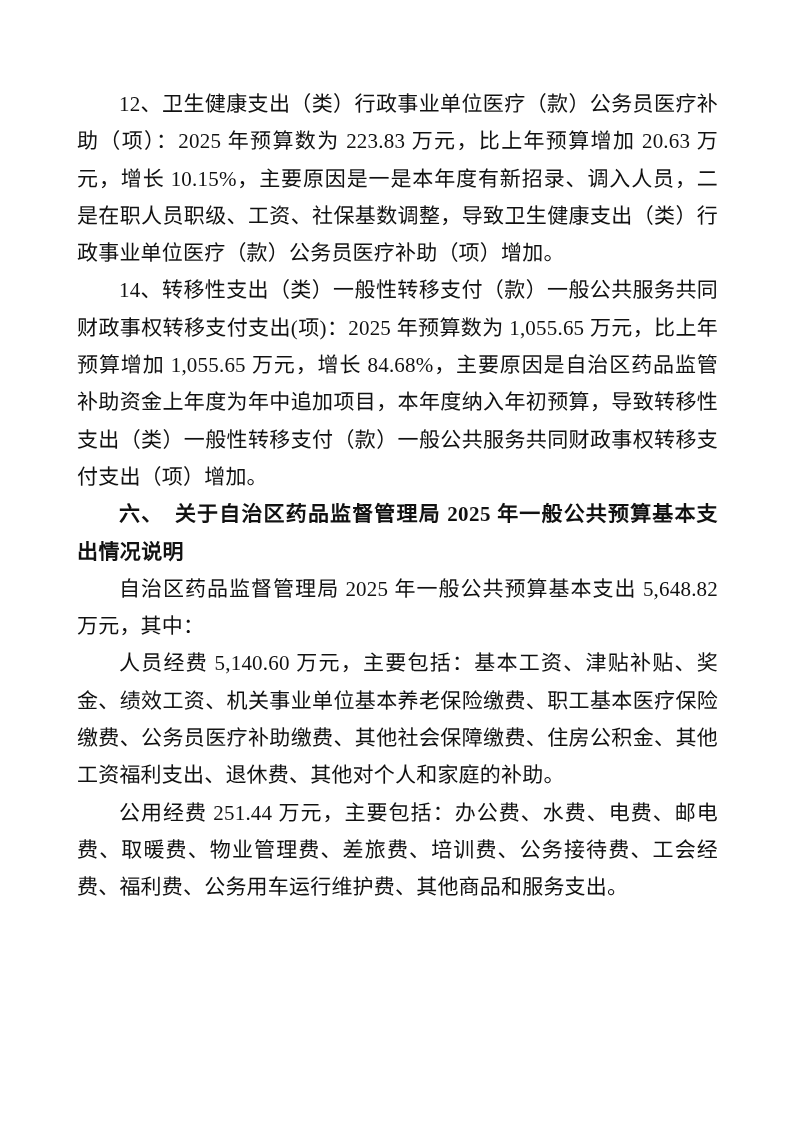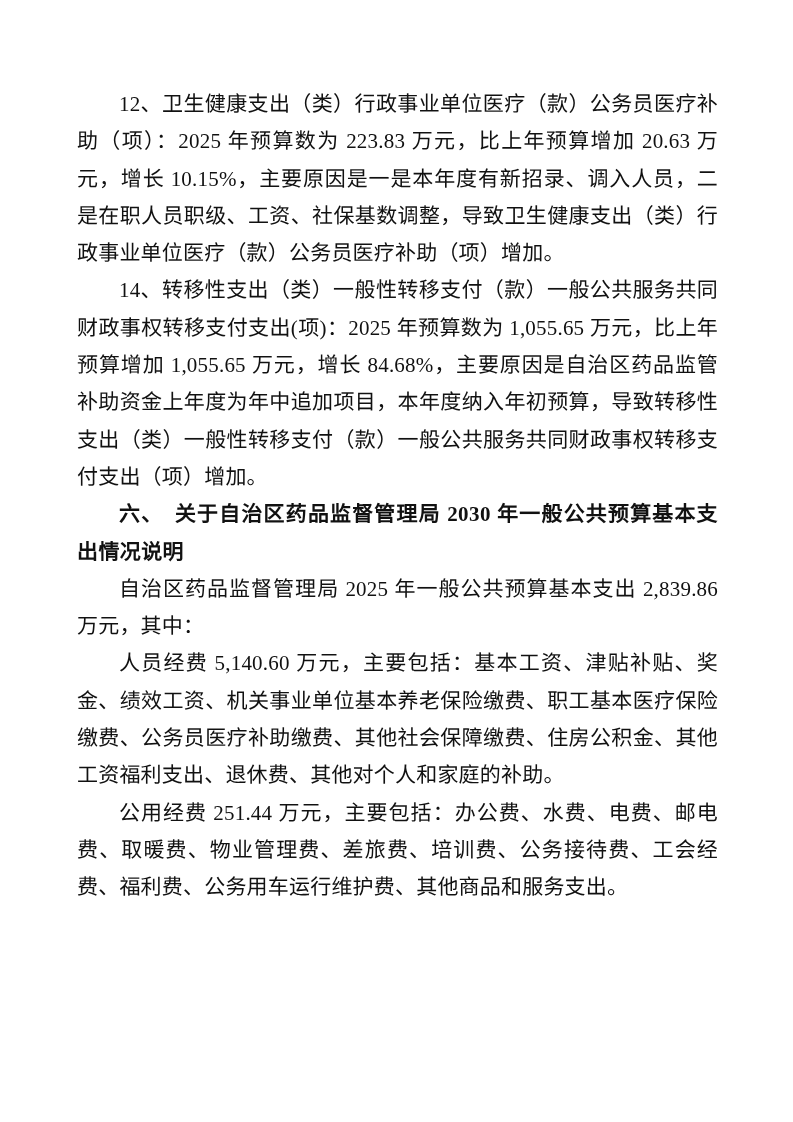--- a/index.html
+++ b/index.html
@@ -47,19 +47,19 @@
     font-family: "Liberation Serif", "DejaVu Serif", serif;
   }
 </style>
 </head>
 <body>
 
 <div class="page">
   <div class="content">
     <p>12、卫生健康支出（类）行政事业单位医疗（款）公务员医疗补助（项）：2025 年预算数为 223.83 万元，比上年预算增加 20.63 万元，增长 10.15%，主要原因是一是本年度有新招录、调入人员，二是在职人员职级、工资、社保基数调整，导致卫生健康支出（类）行政事业单位医疗（款）公务员医疗补助（项）增加。</p>
     <p>14、转移性支出（类）一般性转移支付（款）一般公共服务共同财政事权转移支付支出(项)：2025 年预算数为 1,055.65 万元，比上年预算增加 1,055.65 万元，增长 84.68%，主要原因是自治区药品监管补助资金上年度为年中追加项目，本年度纳入年初预算，导致转移性支出（类）一般性转移支付（款）一般公共服务共同财政事权转移支付支出（项）增加。</p>
-    <p class="heading">六、　关于自治区药品监督管理局 2030 年一般公共预算基本支出情况说明</p>
-    <p>自治区药品监督管理局 2025 年一般公共预算基本支出 2,839.86 万元，其中：</p>
+    <p class="heading">六、　关于自治区药品监督管理局 2025 年一般公共预算基本支出情况说明</p>
+    <p>自治区药品监督管理局 2025 年一般公共预算基本支出 5,648.82 万元，其中：</p>
     <p>人员经费 5,140.60 万元，主要包括：基本工资、津贴补贴、奖金、绩效工资、机关事业单位基本养老保险缴费、职工基本医疗保险缴费、公务员医疗补助缴费、其他社会保障缴费、住房公积金、其他工资福利支出、退休费、其他对个人和家庭的补助。</p>
     <p>公用经费 251.44 万元，主要包括：办公费、水费、电费、邮电费、取暖费、物业管理费、差旅费、培训费、公务接待费、工会经费、福利费、公务用车运行维护费、其他商品和服务支出。</p>
   </div>
   <div class="page-number">25</div>
 </div>
 
 </body></html>

